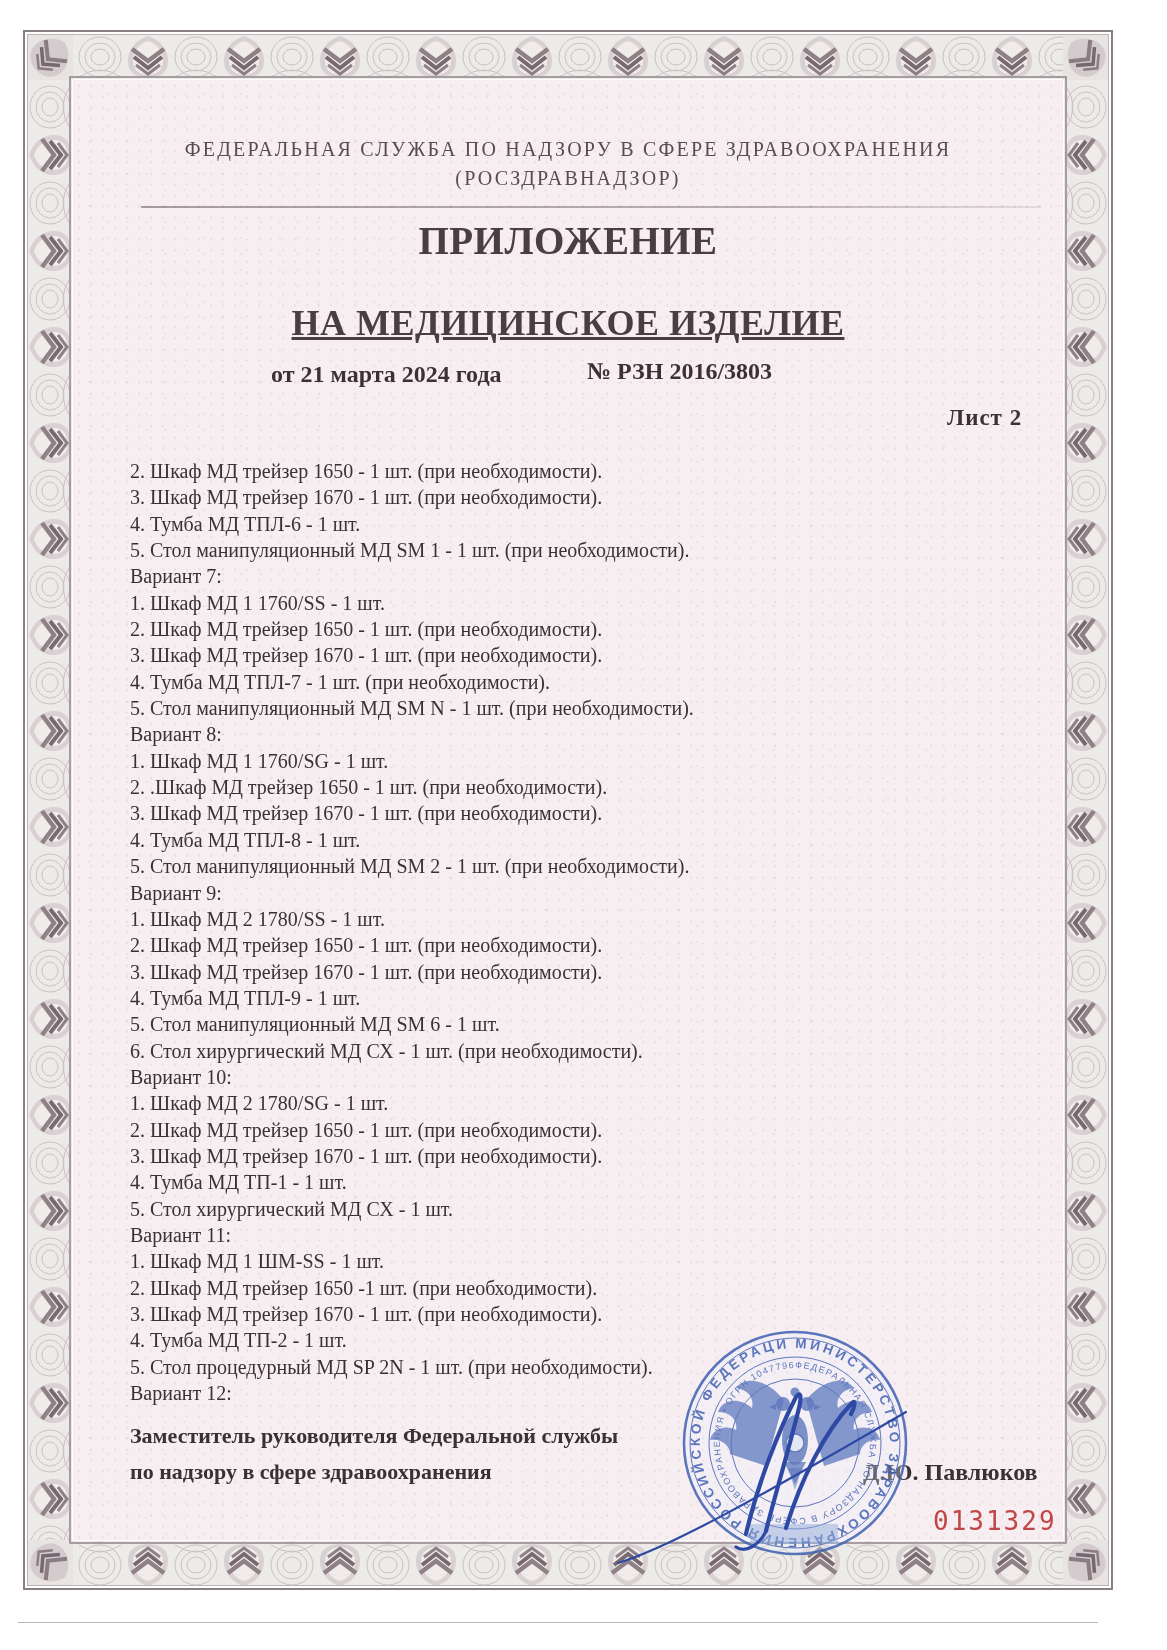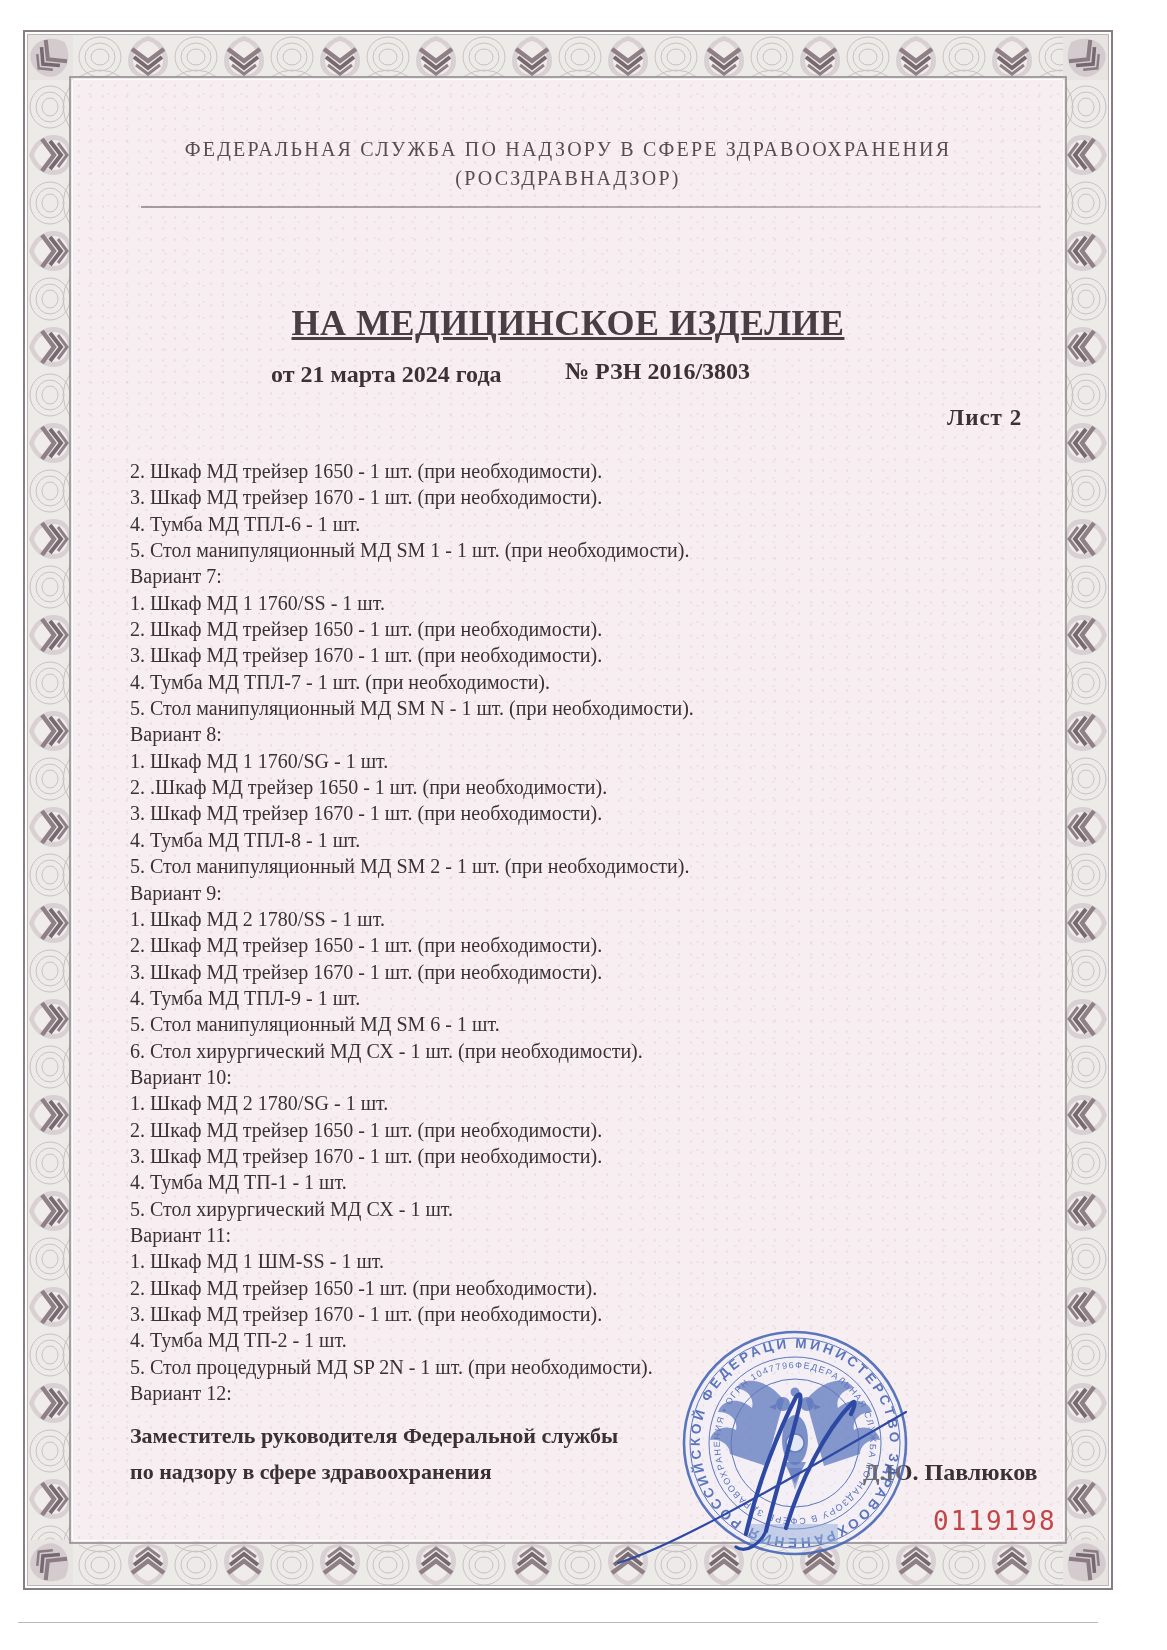--- a/index.html
+++ b/index.html
@@ -105,33 +105,34 @@
     <rect x="50.5" y="50.5" width="989" height="1459" fill="none" stroke="#c6bdc1" stroke-width="0.8"></rect>
   </svg>
 
   <div class="content">
 
     <div class="abs ctr hdr" style="top:58px;">ФЕДЕРАЛЬНАЯ СЛУЖБА ПО НАДЗОРУ В СФЕРЕ ЗДРАВООХРАНЕНИЯ</div>
     <div class="abs ctr hdr" style="top:87px;">(РОСЗДРАВНАДЗОР)</div>
 
     <div class="abs divider" style="top:126px;left:68px;width:900px;"></div>
 
+    <div class="abs ctr ttl" style="top:138px;font-size:39px;">ПРИЛОЖЕНИЕ</div>
     <div class="abs ctr ttl" style="top:222px;font-size:36px;text-decoration:underline;">НА МЕДИЦИНСКОЕ ИЗДЕЛИЕ</div>
 
     <div class="abs dateline" style="top:281px;left:198px;">от  21 марта 2024 года</div>
-    <div class="abs dateline" style="top:278px;left:492px;">№   РЗН 2016/3803</div>
+    <div class="abs dateline" style="top:278px;left:514px;">№   РЗН 2016/3803</div>
 
     <div class="abs sheet" style="top:325px;left:874px;">Лист  2</div>
 
     <div class="abs list" style="top:378px;left:57px;"><div class="line">2. Шкаф МД трейзер 1650 - 1 шт. (при необходимости).</div><div class="line">3. Шкаф МД трейзер 1670 - 1 шт. (при необходимости).</div><div class="line">4. Тумба МД ТПЛ-6 - 1 шт.</div><div class="line">5. Стол манипуляционный МД SM 1 - 1 шт. (при необходимости).</div><div class="line">Вариант 7:</div><div class="line">1. Шкаф МД 1 1760/SS - 1 шт.</div><div class="line">2. Шкаф МД трейзер 1650 - 1 шт. (при необходимости).</div><div class="line">3. Шкаф МД трейзер 1670 - 1 шт. (при необходимости).</div><div class="line">4. Тумба МД ТПЛ-7 - 1 шт. (при необходимости).</div><div class="line">5. Стол манипуляционный МД SM N - 1 шт. (при необходимости).</div><div class="line">Вариант 8:</div><div class="line">1. Шкаф МД 1 1760/SG - 1 шт.</div><div class="line">2. .Шкаф МД трейзер 1650 - 1 шт. (при необходимости).</div><div class="line">3. Шкаф МД трейзер 1670 - 1 шт. (при необходимости).</div><div class="line">4. Тумба МД ТПЛ-8 - 1 шт.</div><div class="line">5. Стол манипуляционный МД SM 2 - 1 шт. (при необходимости).</div><div class="line">Вариант 9:</div><div class="line">1. Шкаф МД 2 1780/SS - 1 шт.</div><div class="line">2. Шкаф МД трейзер 1650 - 1 шт. (при необходимости).</div><div class="line">3. Шкаф МД трейзер 1670 - 1 шт. (при необходимости).</div><div class="line">4. Тумба МД ТПЛ-9 - 1 шт.</div><div class="line">5. Стол манипуляционный МД SM 6 - 1 шт.</div><div class="line">6. Стол хирургический МД СХ - 1 шт. (при необходимости).</div><div class="line">Вариант 10:</div><div class="line">1. Шкаф МД 2 1780/SG - 1 шт.</div><div class="line">2. Шкаф МД трейзер 1650 - 1 шт. (при необходимости).</div><div class="line">3. Шкаф МД трейзер 1670 - 1 шт. (при необходимости).</div><div class="line">4. Тумба МД ТП-1 - 1 шт.</div><div class="line">5. Стол хирургический МД СХ - 1 шт.</div><div class="line">Вариант 11:</div><div class="line">1. Шкаф МД 1 ШМ-SS - 1 шт.</div><div class="line">2. Шкаф МД трейзер 1650 -1 шт. (при необходимости).</div><div class="line">3. Шкаф МД трейзер 1670 - 1 шт. (при необходимости).</div><div class="line">4. Тумба МД ТП-2 - 1 шт.</div><div class="line">5. Стол процедурный МД SP 2N - 1 шт. (при необходимости).</div><div class="line">Вариант 12:</div></div>
 
     <div class="abs sig" style="top:1338px;left:57px;">Заместитель руководителя Федеральной службы</div>
     <div class="abs sig" style="top:1374px;left:57px;">по надзору в сфере здравоохранения</div>
     <div class="abs signame" style="top:1379px;left:790px;">Д.Ю. Павлюков</div>
-    <div class="abs serial" style="top:1426px;left:860px;">0119198</div>
+    <div class="abs serial" style="top:1426px;left:860px;">0131329</div>
   </div>
 
   <div class="stampwrap">
     <svg width="360" height="292" viewBox="0 0 360 292">
       <defs>
         <path id="outerRingPath" d="M197,48 a95,95 0 1 1 -0.01,0"></path>
         <path id="innerRingPath" d="M197,68 a75,75 0 1 1 -0.01,0"></path>
         <g id="lwing">
           <path d="M186,100 C168,78 146,76 138,88 C152,90 156,100 154,108 C140,96 124,100 120,112 C134,112 140,122 138,130 C126,124 114,130 112,140 C124,138 132,146 132,154 L168,166 Z" fill="#4a68b6" opacity="0.75"></path>
         </g>

